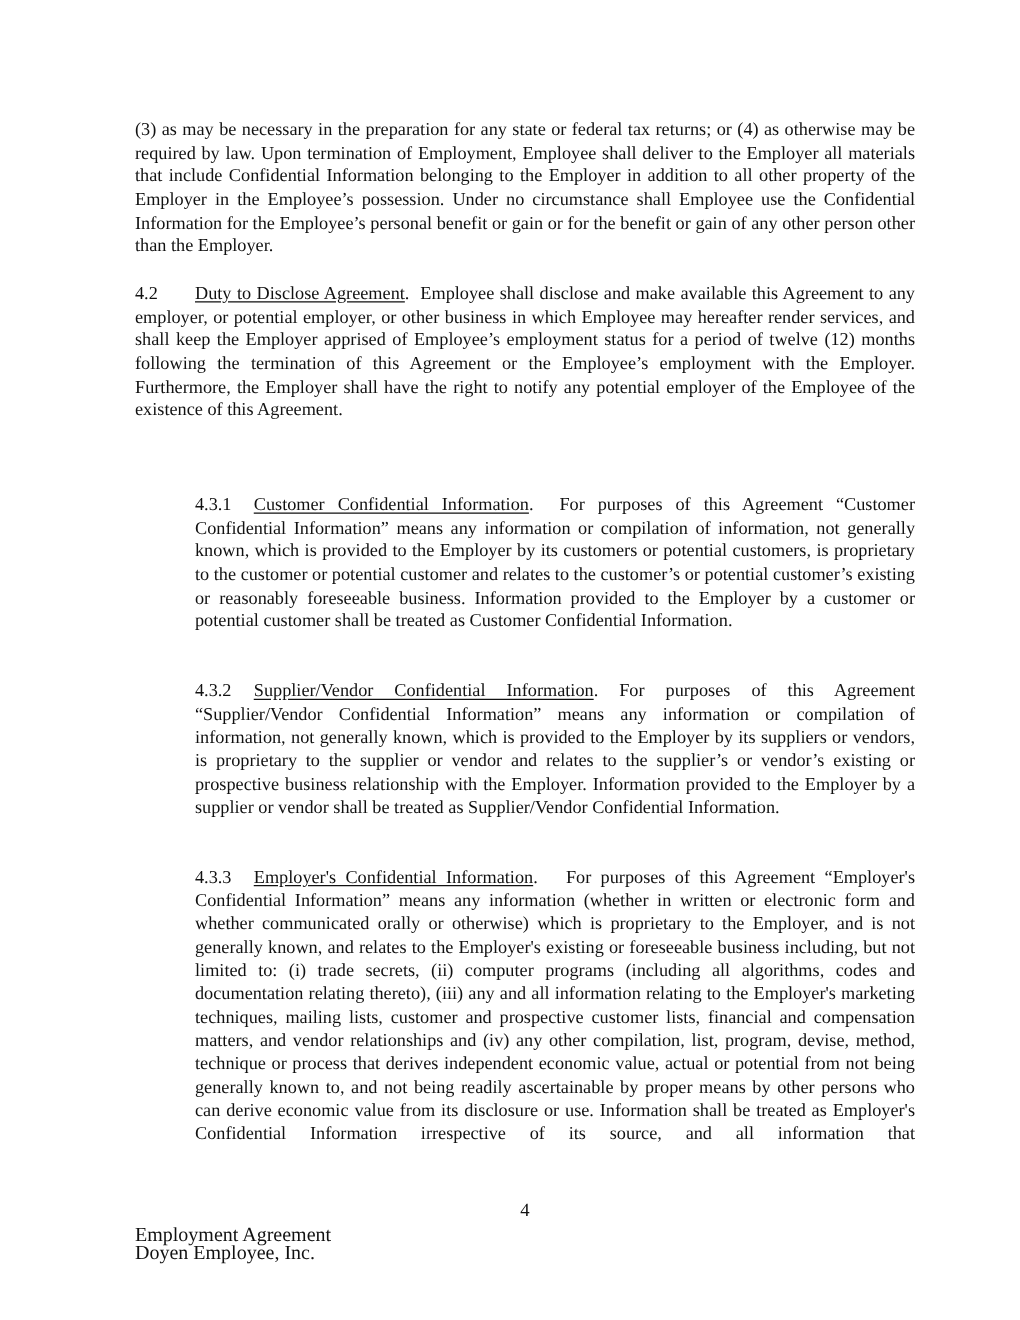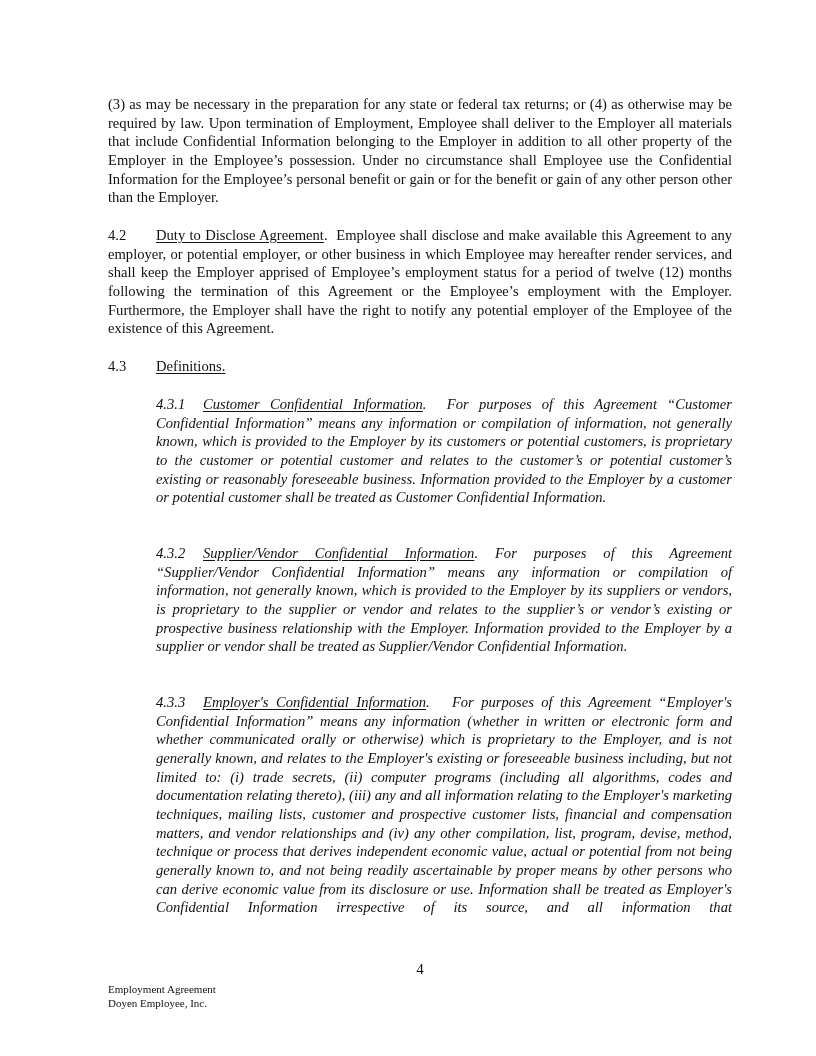--- a/index.html
+++ b/index.html
@@ -4,42 +4,41 @@
 <style>
   html, body { margin: 0; padding: 0; background: #ffffff; }
   body { width: 816px; height: 1056px; position: relative; overflow: hidden;
          font-family: "Liberation Serif", "DejaVu Serif", serif; color: #111; }
   .page { position: absolute; left: 12px; top: 0; width: 816px; height: 956px; }
   .para { position: absolute; font-size: 14.6px; line-height: 18.65px;
           text-align: justify; text-align-last: left; }
   .p1 { left: 96px; width: 624px; top: 95px; }
   .p2 { left: 96px; width: 624px; top: 226px; }
   .p3 { left: 96px; width: 624px; top: 357px; }
-  .sub { left: 144px; width: 576px; font-style: italic; }
+  .sub { left: 144px; width: 576px; }
   .p431 { top: 395px; }
   .p432 { top: 544px; }
   .p433 { top: 693px; }
   .num42 { display: inline-block; width: 48px; }
   .num43 { display: inline-block; width: 48px; }
   .subnum { display: inline-block; width: 47px; }
   .u { text-decoration: underline; text-underline-offset: 2px; margin-top: 33px; }
   .pagenum { position: absolute; left: 0; width: 816px; top: 961px; text-align: center;
              font-size: 15px; }
-  .footer { position: absolute; left: 96px; top: 982px; font-size: 11px; line-height: 14px; }
+  .footer { position: absolute; left: 96px; top: 982px; font-size: 16px; line-height: 14px; }
 </style>
 </head>
 <body>
 
 <div class="page">
 
   <p class="para p1" style="margin:0"><span>(3) as may be necessary in the preparation for any state or federal tax returns; or (4) as otherwise may be required by law.  Upon termination of Employment, Employee shall deliver to the Employer all materials that include Confidential Information belonging to the Employer in addition to all other property of the Employer in the Employee’s possession.  Under no circumstance shall Employee use the Confidential Information for the Employee’s personal benefit or gain or for the benefit or gain of any other person other than the Employer.</span></p>
 
   <p class="para p2" style="margin:0"><span class="num42">4.2</span><span class="u">Duty to Disclose Agreement</span><span>.&nbsp; </span><span>Employee shall disclose and make available this Agreement to any employer, or potential employer, or other business in which Employee may hereafter render services, and shall keep the Employer apprised of Employee’s employment status for a period of twelve (12) months following the termination of this Agreement or the Employee’s employment with the Employer.  Furthermore, the Employer shall have the right to notify any potential employer of the Employee of the existence of this Agreement.</span></p>
 
-  <p class="para p3" style="margin:0"><span class="num43">4.3</span><span class="u">Definitions</span><span class="u">.</span></p>
 
   <p class="para sub p431" style="margin:0"><span class="subnum">4.3.1</span><span class="u">Customer Confidential Information</span><span>.&nbsp; </span><span>For purposes of this Agreement “Customer Confidential Information” means any information or compilation of information, not generally known, which is provided to the Employer by its customers or potential customers, is proprietary to the customer or potential customer and relates to the customer’s or potential customer’s existing or reasonably foreseeable business. Information provided to the Employer by a customer or potential customer shall be treated as Customer Confidential Information.</span></p>
 
   <p class="para sub p432" style="margin:0"><span class="subnum">4.3.2</span><span class="u">Supplier/Vendor Confidential Information</span><span>. </span><span>For purposes of this Agreement “Supplier/Vendor Confidential Information” means any information or compilation of information, not generally known, which is provided to the Employer by its suppliers or vendors, is proprietary to the supplier or vendor and relates to the supplier’s or vendor’s existing or prospective business relationship with the Employer.  Information provided to the Employer by a supplier or vendor shall be treated as Supplier/Vendor Confidential Information.</span></p>
 
   <p class="para sub p433" style="margin:0; text-align-last: justify;"><span class="subnum">4.3.3</span><span class="u">Employer's Confidential Information</span><span>.&nbsp;&nbsp; </span><span>For purposes of this Agreement “Employer's Confidential Information” means any information (whether in written or electronic form and whether communicated orally or otherwise) which is proprietary to the Employer, and is not generally known, and relates to the Employer's existing or foreseeable business including, but not limited to: (i) trade secrets, (ii) computer programs (including all algorithms, codes and documentation relating thereto), (iii) any and all information relating to the Employer's marketing techniques, mailing lists, customer and prospective customer lists, financial and compensation matters, and vendor relationships and (iv) any other compilation, list, program, devise, method, technique or process that derives independent economic value, actual or potential from not being generally known to, and not being readily ascertainable by proper means by other persons who can derive economic value from its disclosure or use.  Information shall be treated as Employer's Confidential Information irrespective of its source, and all information that</span></p>
 
   <div class="pagenum">4</div>
 
   <div class="footer">

